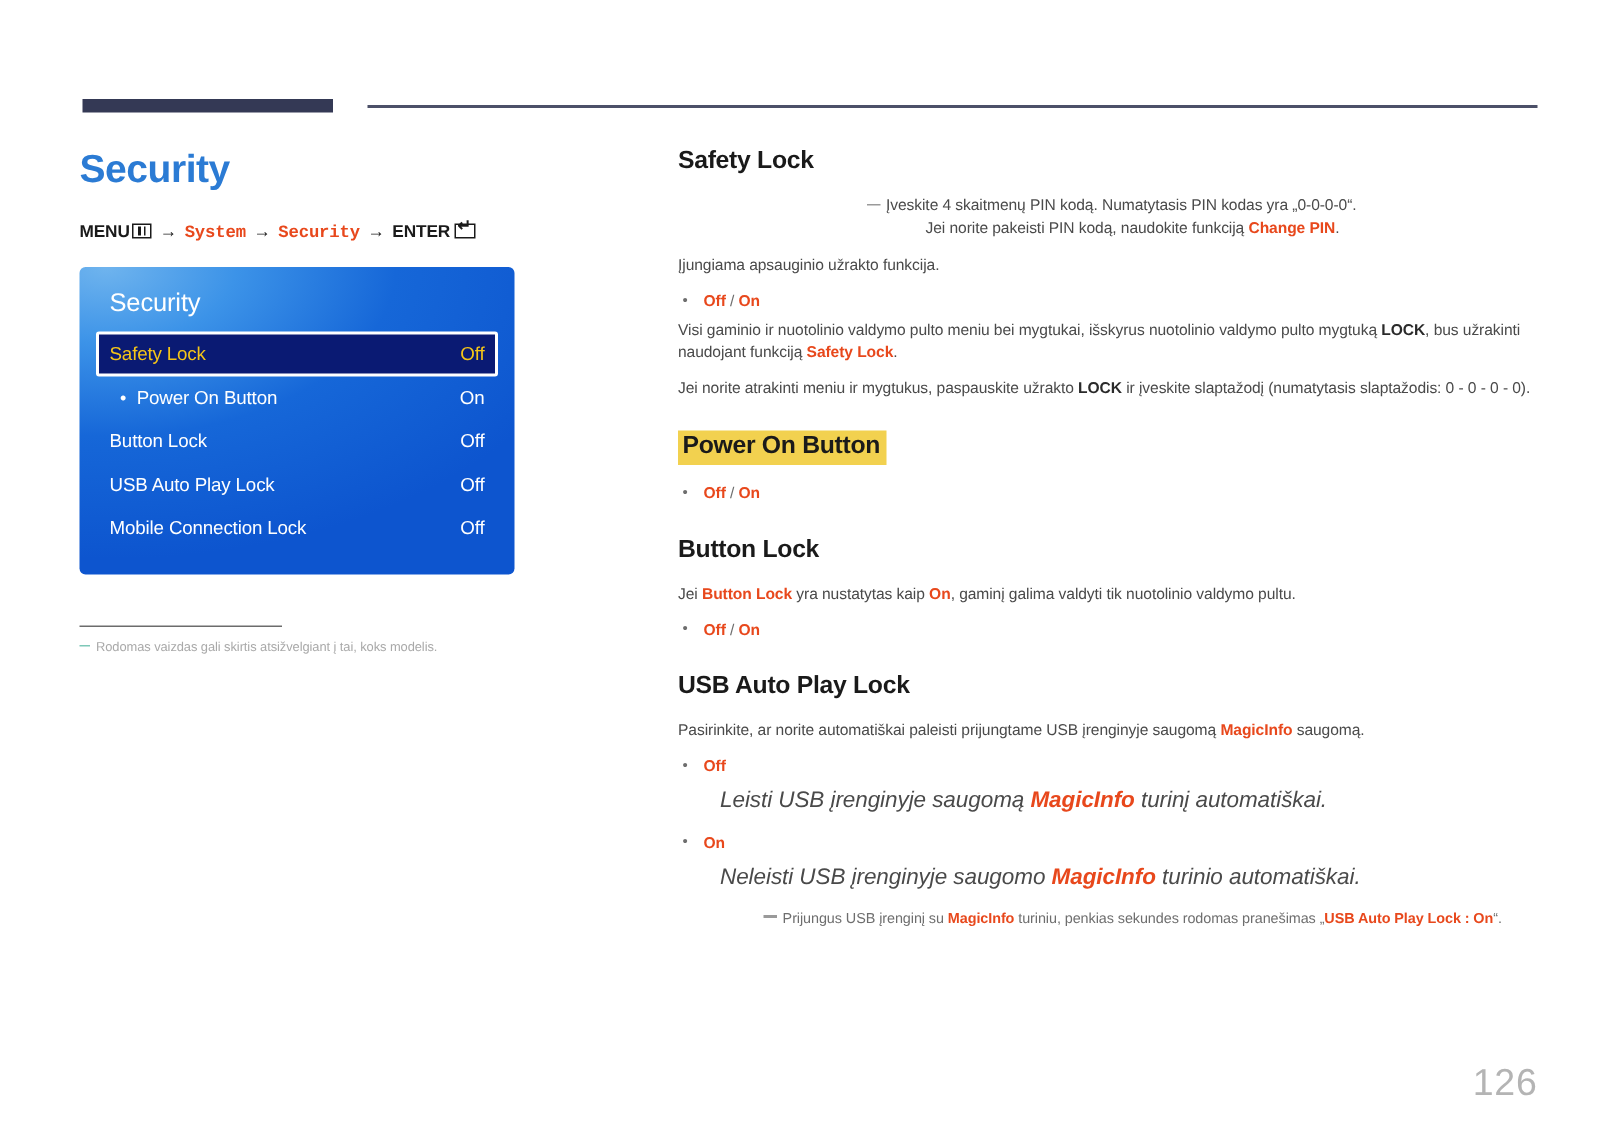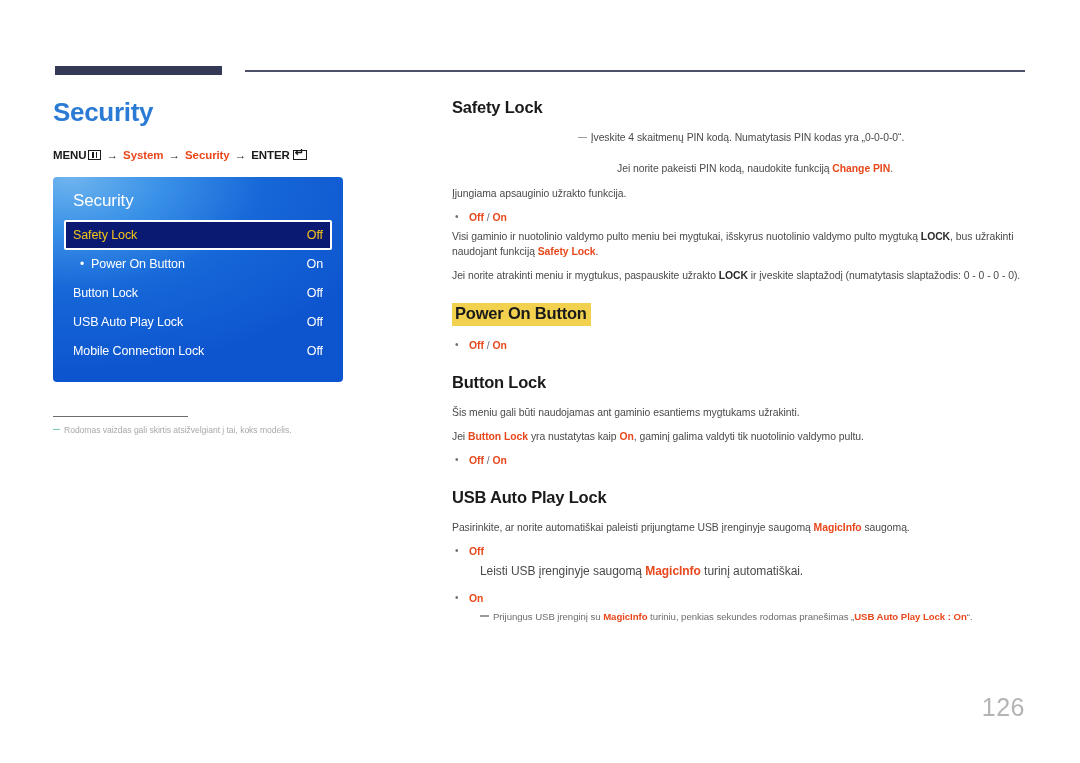--- a/index.html
+++ b/index.html
@@ -49,21 +49,21 @@
     line-height: 1.1;
   }
   #breadcrumb {
     font-size: 11.5px;
     font-weight: bold;
     color: #1a1a1a;
     letter-spacing: -0.1px;
     white-space: nowrap;
     margin-bottom: 16px;
   }
-  #breadcrumb .crumb-accent { color: #e8481c; }
+  #breadcrumb .crumb-accent { color: #e8481c; font-family: Liberation Mono, monospace; }
   #breadcrumb .crumb-arrow { color: #1a1a1a; padding: 0 2px; font-weight: normal; }
   .glyph-menu {
     display: inline-block;
     width: 13px; height: 10px;
     border: 1.4px solid #1a1a1a;
     position: relative;
     vertical-align: -1px;
     margin-left: 2px;
     box-sizing: border-box;
   }
@@ -206,59 +206,61 @@
   .bullet::before {
     content: "\2022";
     position: absolute;
     left: 3px;
     color: #6e6e6e;
     font-weight: normal;
     font-size: 10px;
   }
   .bullet .sep { color: #6e6e6e; font-weight: normal; }
   .bullet-desc {
-    font-size: 12px;
+    font-size: 15px;
     color: #4a4a4a;
     line-height: 1.45;
     margin: 0 0 10px 0;
     padding-left: 28px;
     letter-spacing: -0.05px;
+    font-style: italic;
   }
   .tip-note {
     font-size: 9.6px;
     color: #6e6e6e;
     line-height: 1.45;
     margin: 0 0 6px 0;
     padding-left: 28px;
     letter-spacing: -0.05px;
+    text-align: center;
   }
   .note-dash-dark {
     display: inline-block;
     width: 9px;
     height: 1.3px;
     background: #9a9a9a;
     vertical-align: 3px;
     margin-right: 4px;
   }
   .hang-note {
     font-size: 10.4px;
     color: #4a4a4a;
     line-height: 1.45;
     margin: 0 0 10px 0;
     padding-left: 14px;
     text-indent: -14px;
     letter-spacing: -0.05px;
     text-align: center;
   }
-  .hang-note .cont { display: block; text-indent: 0; padding-left: 14px; margin-top: 16px; }
+  .hang-note .cont { display: block; text-indent: 0; padding-left: 14px; }
 
   
   #page-number {
     position: absolute;
-    right: 55px; bottom: 41px;
+    right: 55px; bottom: 26px;
     font-size: 25px;
     color: #b4b4b4;
     letter-spacing: 0.5px;
   }
 </style>
 </head>
 <body>
 
 <div id="header-rules">
   <div class="rule-thick"></div>
@@ -342,37 +344,37 @@
 
 
     <p class="bullet">
       <span>Off</span><span class="sep"> / </span><span>On</span>
     </p>
   </div>
 
   <div class="sec-block">
     <h2 class="sec-heading">Button Lock</h2>
 
-    <p class="para">Šis meniu gali būti naudojamas ant gaminio esantiems mygtukams užrakinti.</p>
 
     <p class="para"><span>Jei </span><span class="accent">Button Lock</span><span> yra nustatytas kaip </span><span class="accent">On</span><span>, gaminį galima valdyti tik nuotolinio valdymo pultu.</span></p>
 
     <p class="bullet">
       <span>Off</span><span class="sep"> / </span><span>On</span>
     </p>
   </div>
 
   <div class="sec-block">
     <h2 class="sec-heading">USB Auto Play Lock</h2>
 
     <p class="para"><span>Pasirinkite, ar norite automatiškai paleisti prijungtame USB įrenginyje saugomą </span><span class="accent">MagicInfo</span><span> saugomą.</span></p>
 
     <p class="bullet">Off</p>
     <p class="bullet-desc"><span>Leisti USB įrenginyje saugomą </span><span class="accent">MagicInfo</span><span> turinį automatiškai.</span></p>
 
     <p class="bullet">On</p>
+    <p class="bullet-desc"><span>Neleisti USB įrenginyje saugomo </span><span class="accent">MagicInfo</span><span> turinio automatiškai.</span></p>
 
     <p class="tip-note"><span class="note-dash-dark"></span><span>Prijungus USB įrenginį su </span><span class="accent">MagicInfo</span><span> turiniu, penkias sekundes rodomas pranešimas „</span><span class="accent">USB Auto Play Lock : On</span><span>“.</span></p>
   </div>
 
 </div>
 
 <div id="page-number">126</div>
 
 </body></html>

